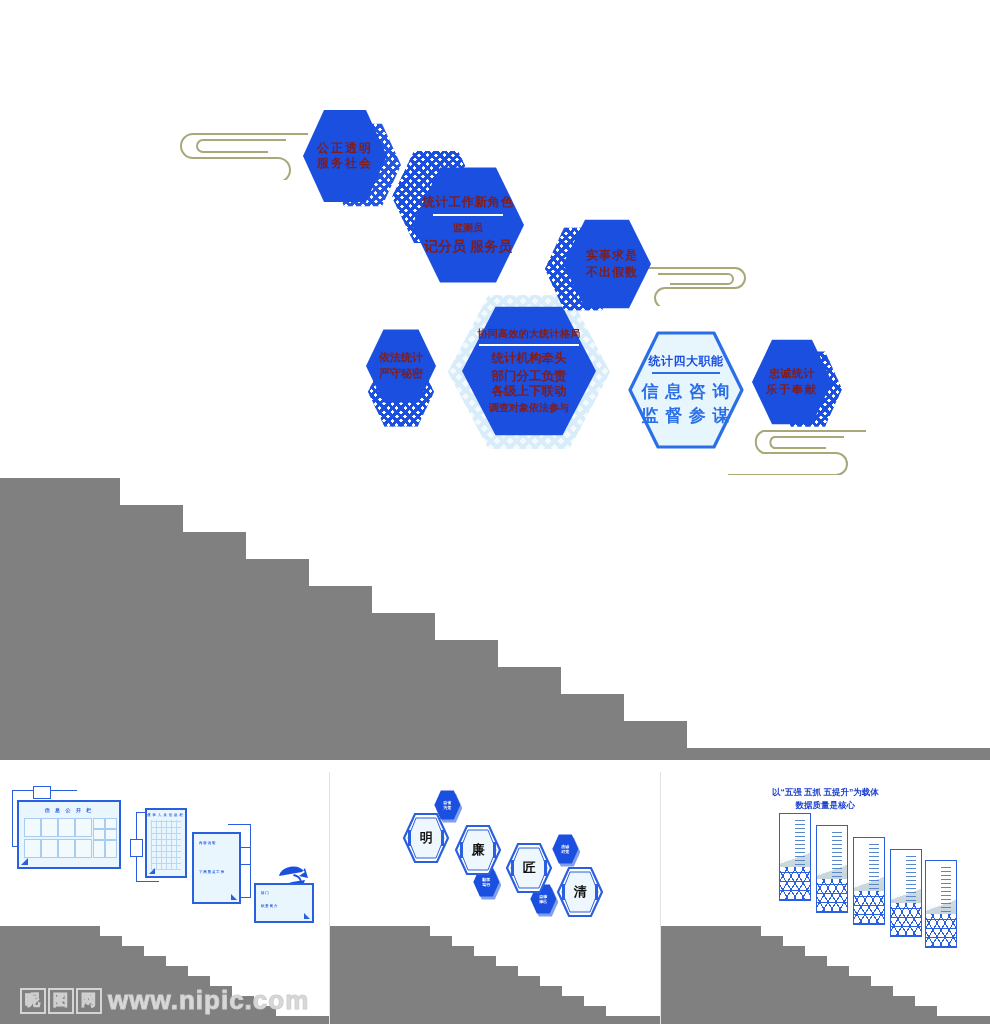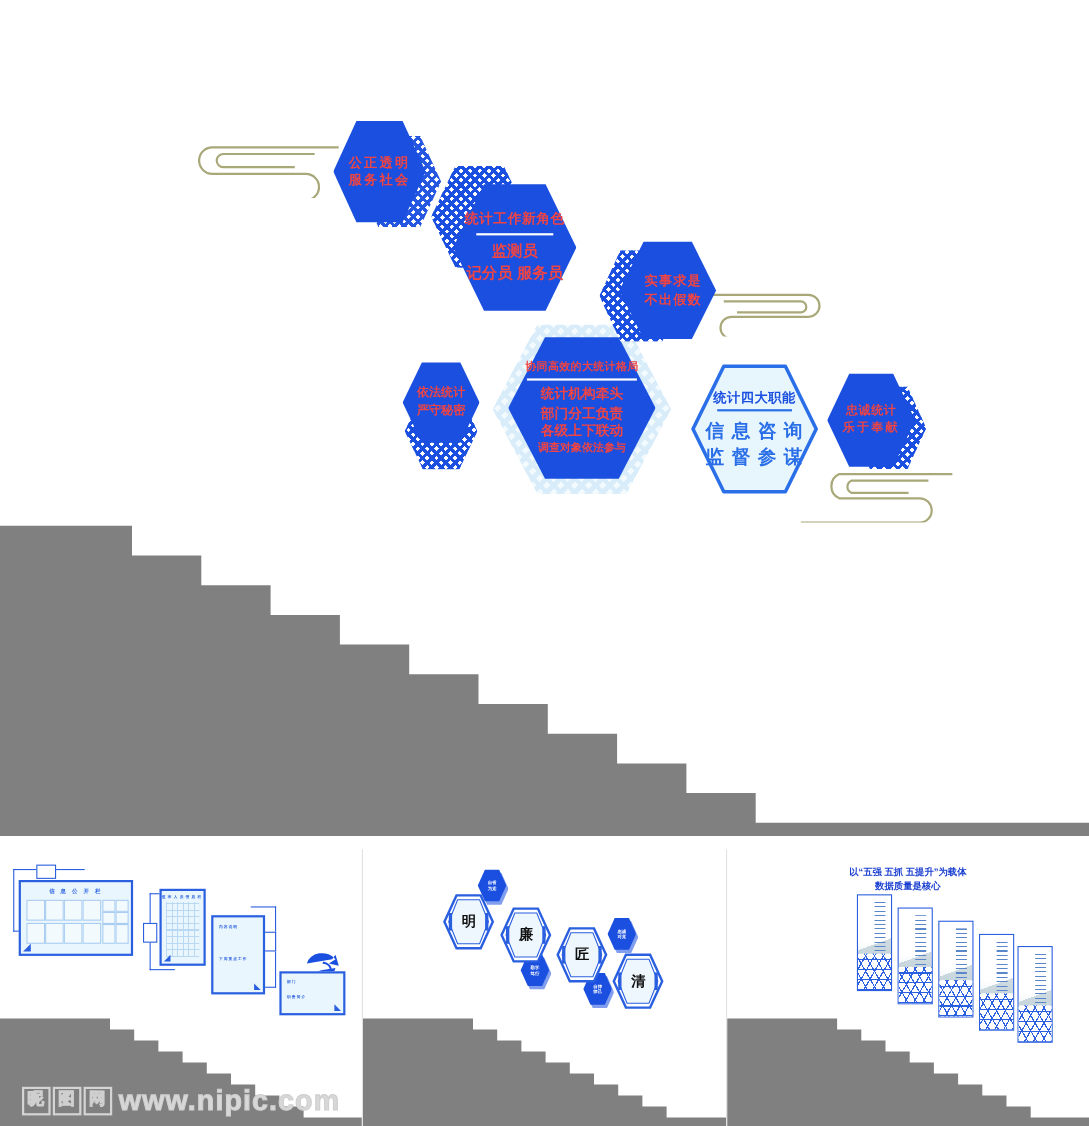--- a/index.html
+++ b/index.html
@@ -30,21 +30,21 @@
      #ffffff;}
   .hex-pattern-pale{background:
      repeating-linear-gradient(45deg,#d8ecfa 0 4px,transparent 4px 9px),
      repeating-linear-gradient(-45deg,#d8ecfa 0 4px,transparent 4px 9px),
      #f3fafe;}
 
   .hex-content{position:absolute;left:0;top:0;width:100%;height:100%;
      display:flex;flex-direction:column;align-items:center;justify-content:center;
      text-align:center;line-height:1.25;}
 
-  .t-white{color:#ef4444;font-weight:bold;}
+  .t-white{color:#7f1d1d;font-weight:bold;}
   .t-blue{color:#1a4fe0;font-weight:bold;}
   .t-blue2{color:#2a6fe8;font-weight:bold;}
 
   .rule-w{width:62%;height:2px;background:#fff;margin:4px 0 6px;}
   .rule-b{width:64%;height:2px;background:#1a4fe0;margin:3px 0 5px;}
 
   
   .cloud{position:absolute;}
   .cloud svg{display:block;}
 
@@ -139,21 +139,21 @@
         <div class="t-white">服务社会</div>
       </div>
     </div>
 
     <div class="hexwrap" style="left:400px;top:155px;width:124px;height:130px;z-index:5;">
       <div class="hex hex-pattern" style="left:-8px;top:-6px;width:88px;height:96px;"></div>
       <div class="hex hex-solid rounded" style="left:12px;top:10px;width:112px;height:120px;"></div>
       <div class="hex-content" style="left:12px;top:10px;width:112px;height:120px;">
         <div class="t-white" style="font-size:12.5px;letter-spacing:.5px;">统计工作新角色</div>
         <div class="rule-w"></div>
-        <div class="t-white" style="font-size:14px;">监测员</div>
+        <div class="t-white" style="font-size:10px;">监测员</div>
         <div class="t-white" style="font-size:14px;margin-top:3px;">记分员  服务员</div>
       </div>
     </div>
 
 
     <div class="hexwrap" style="left:563px;top:218px;width:88px;height:98px;z-index:5;">
       <div class="hex hex-pattern" style="left:-18px;top:8px;width:76px;height:86px;"></div>
       <div class="hex hex-solid rounded" style="width:88px;height:92px;"></div>
       <div class="hex-content" style="width:88px;height:92px;padding-left:10px;box-sizing:border-box;">
         <div class="t-white" style="font-size:12px;letter-spacing:1px;">实事求是</div>

